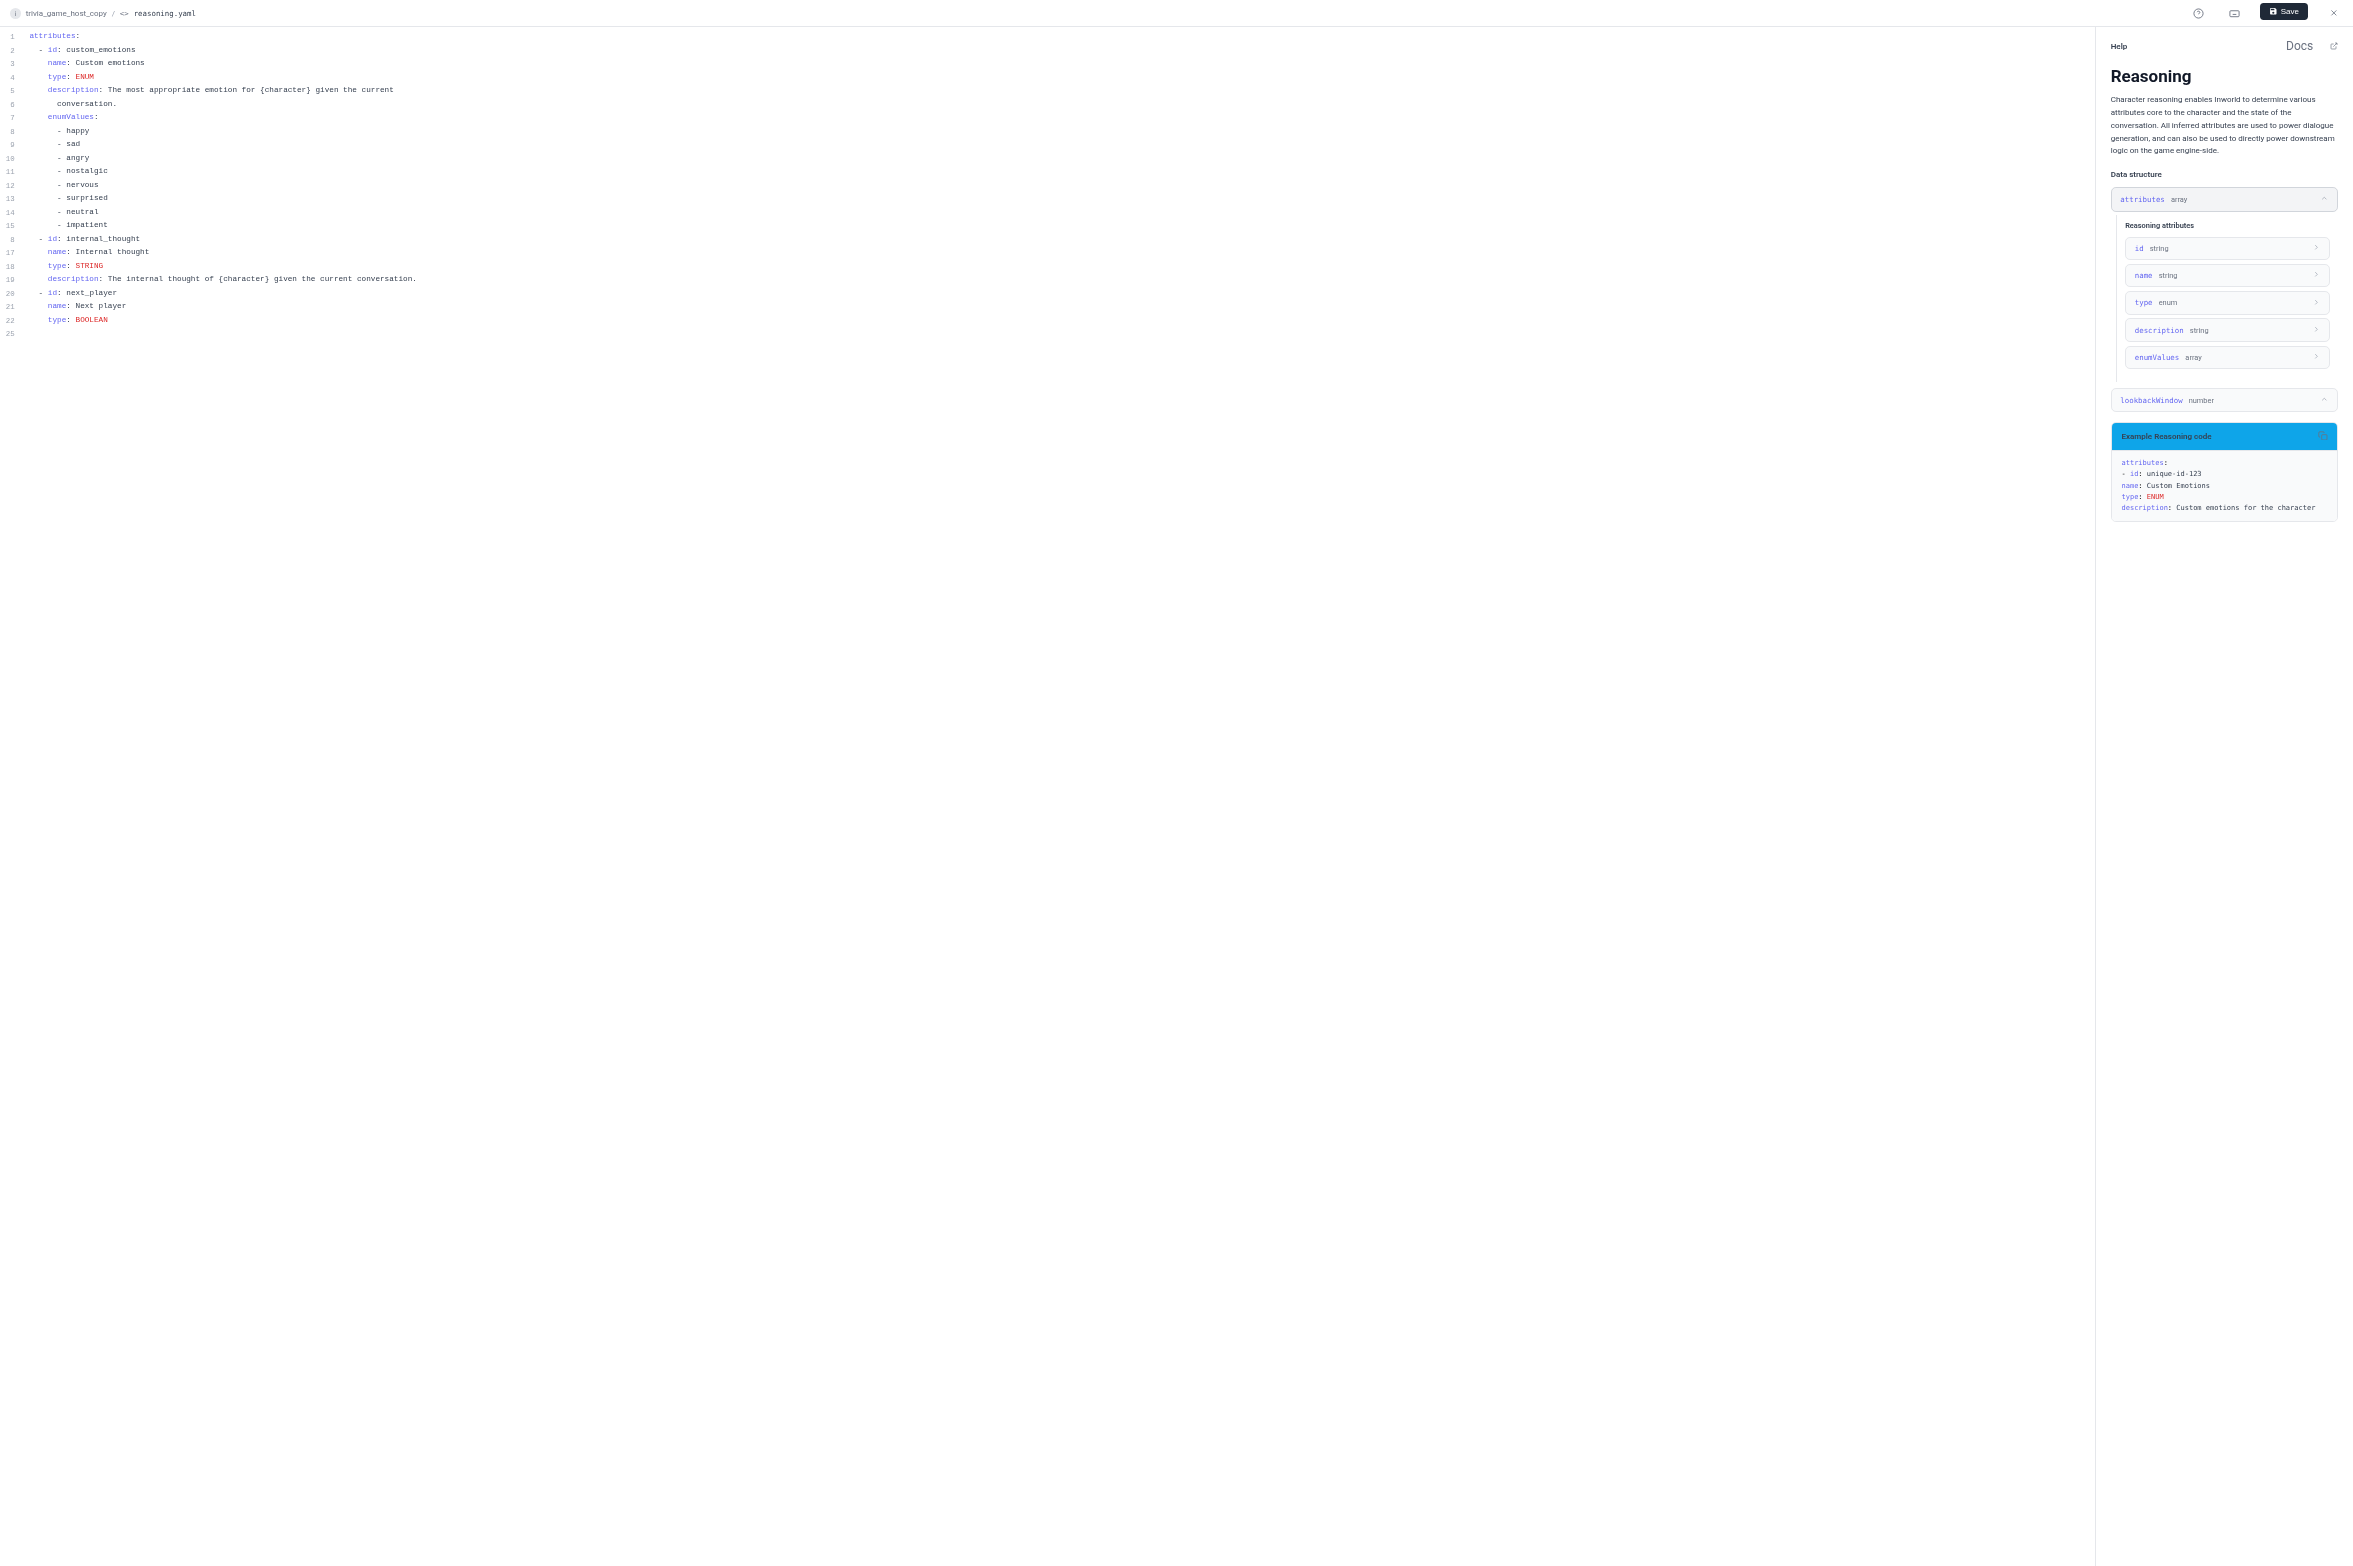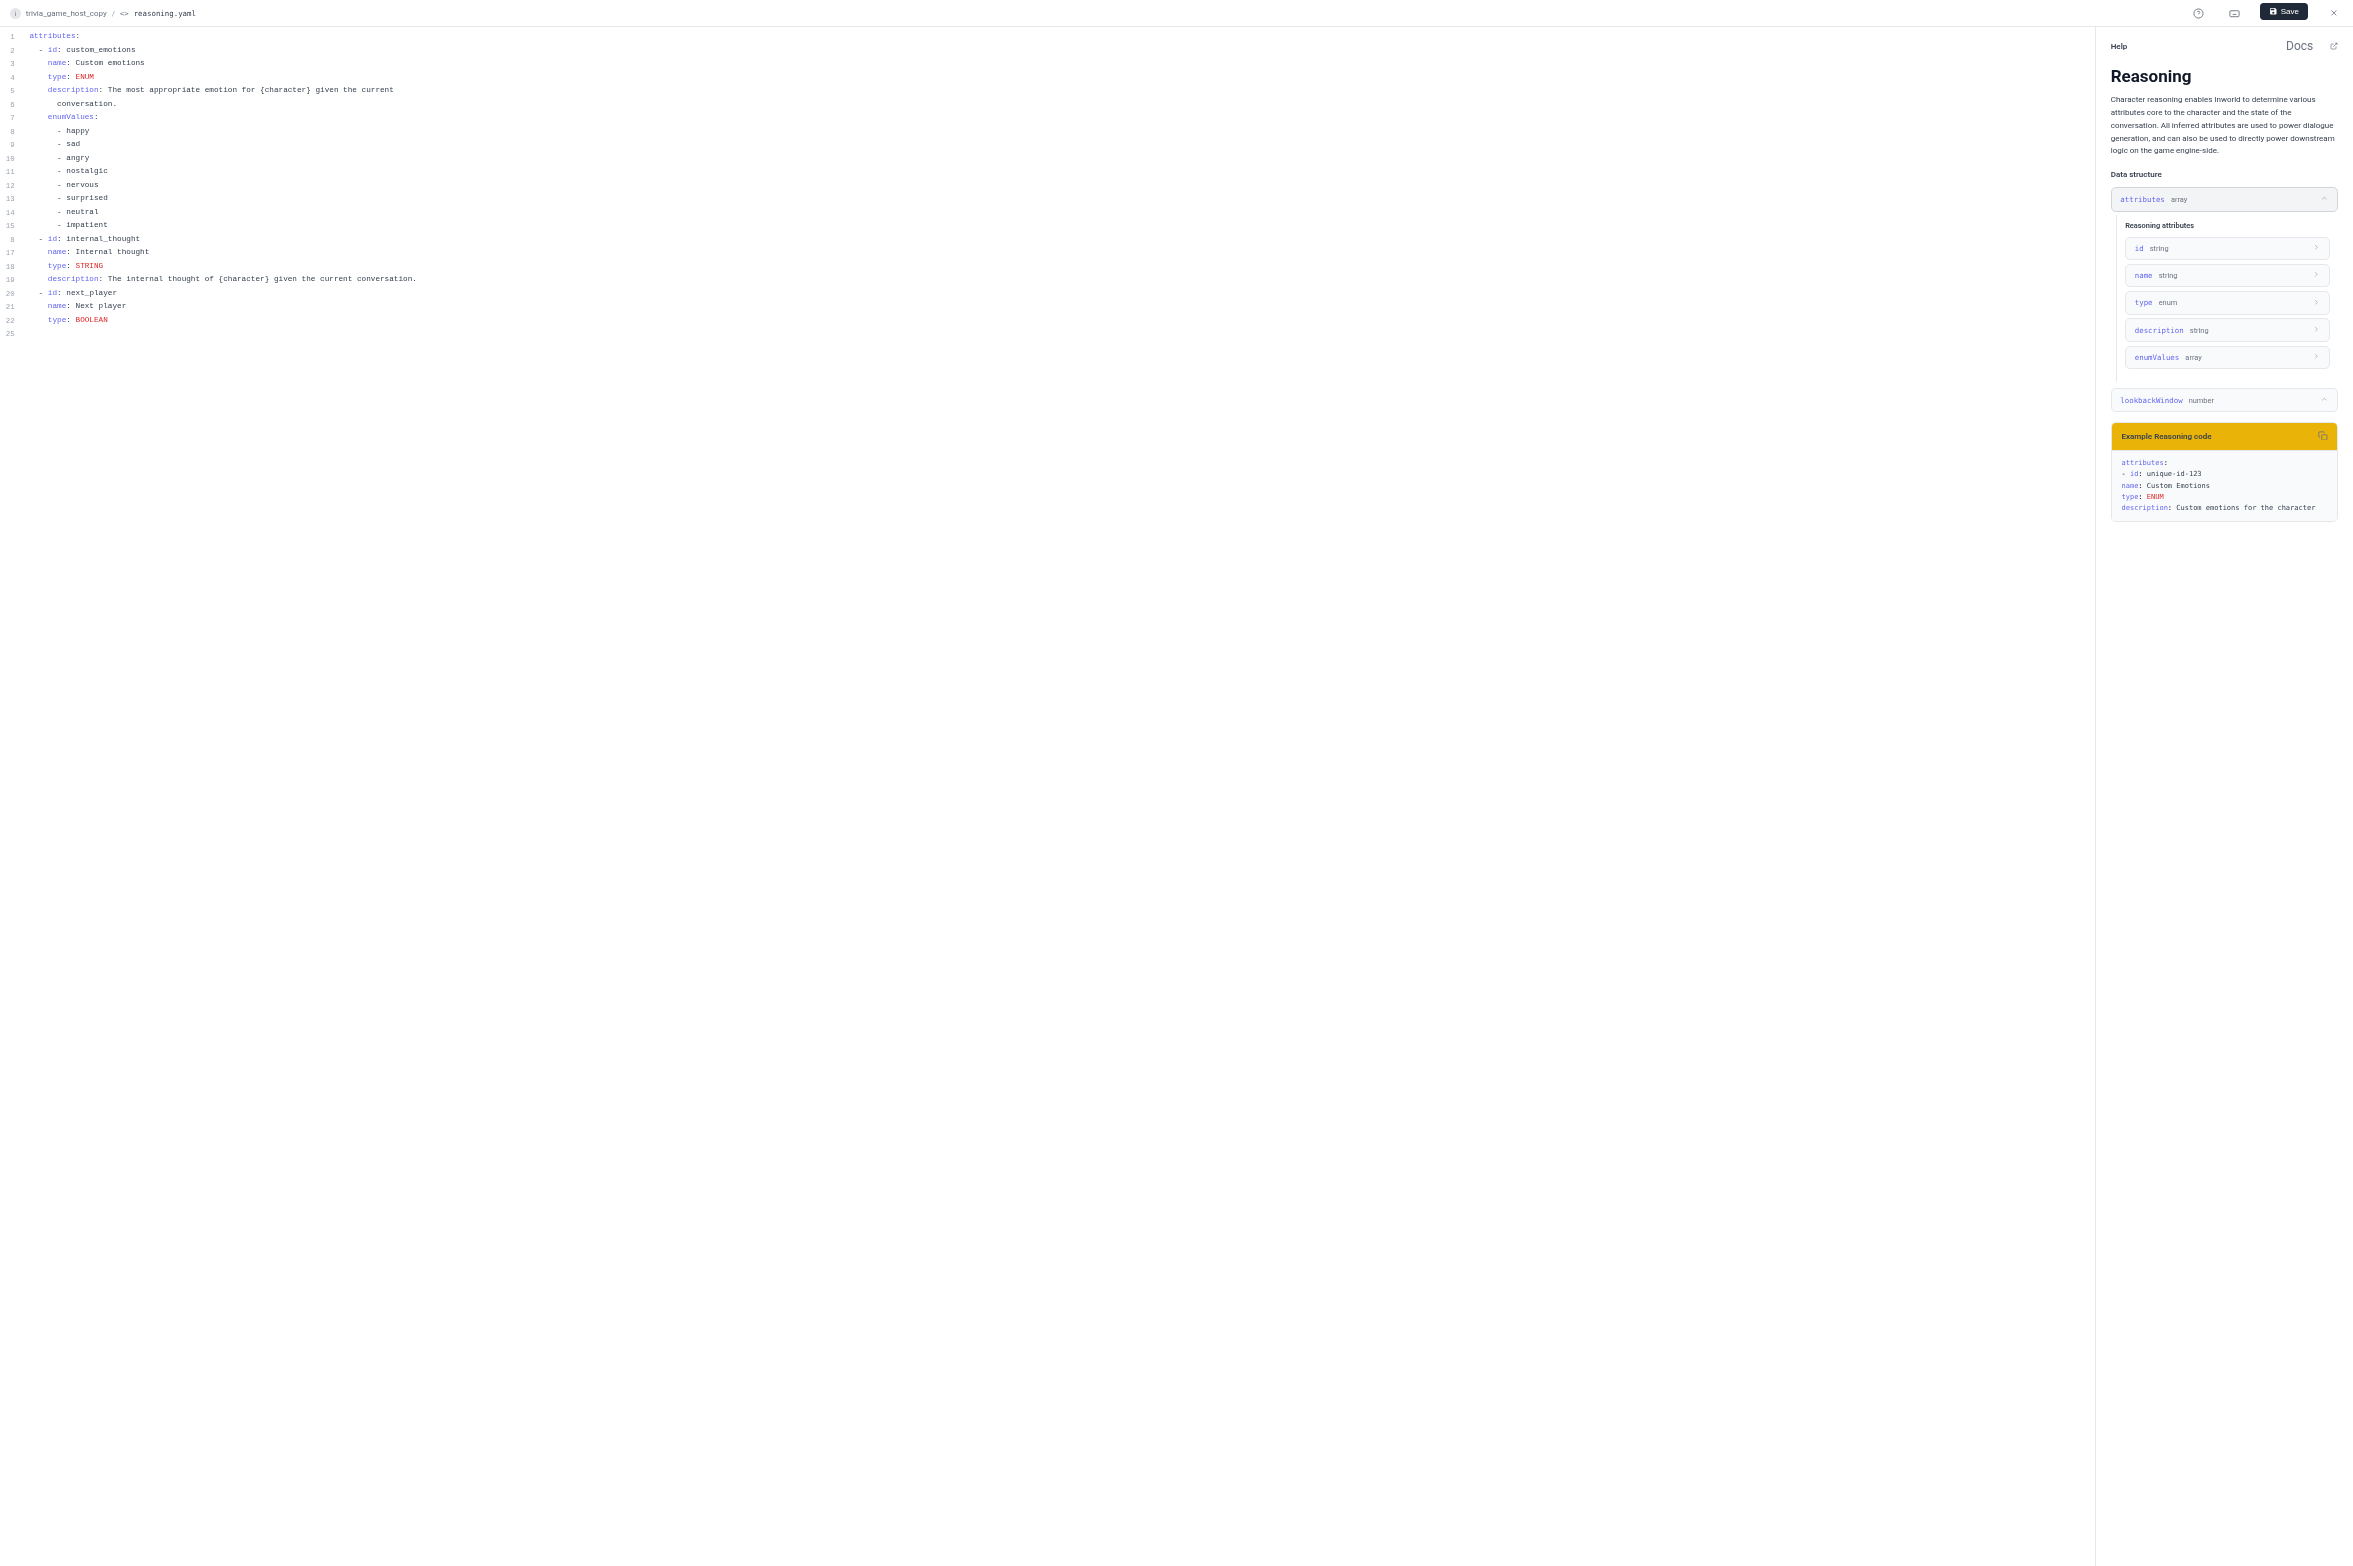--- a/index.html
+++ b/index.html
@@ -259,21 +259,21 @@
     .example-section {
       border: 0.6px solid #e5e7eb;
       border-radius: 4.9px;
       overflow: hidden;
     }
     .example-header {
       display: flex;
       align-items: center;
       justify-content: space-between;
       padding: 7.4px 9.8px;
-      background: #eab308;
+      background: #0ea5e9;
       border-bottom: 0.6px solid #e5e7eb;
     }
     .example-title {
       font-size: 8px;
       font-weight: 600;
       color: #374151;
     }
     .copy-icon {
       cursor: pointer;
       color: #6b7280;

